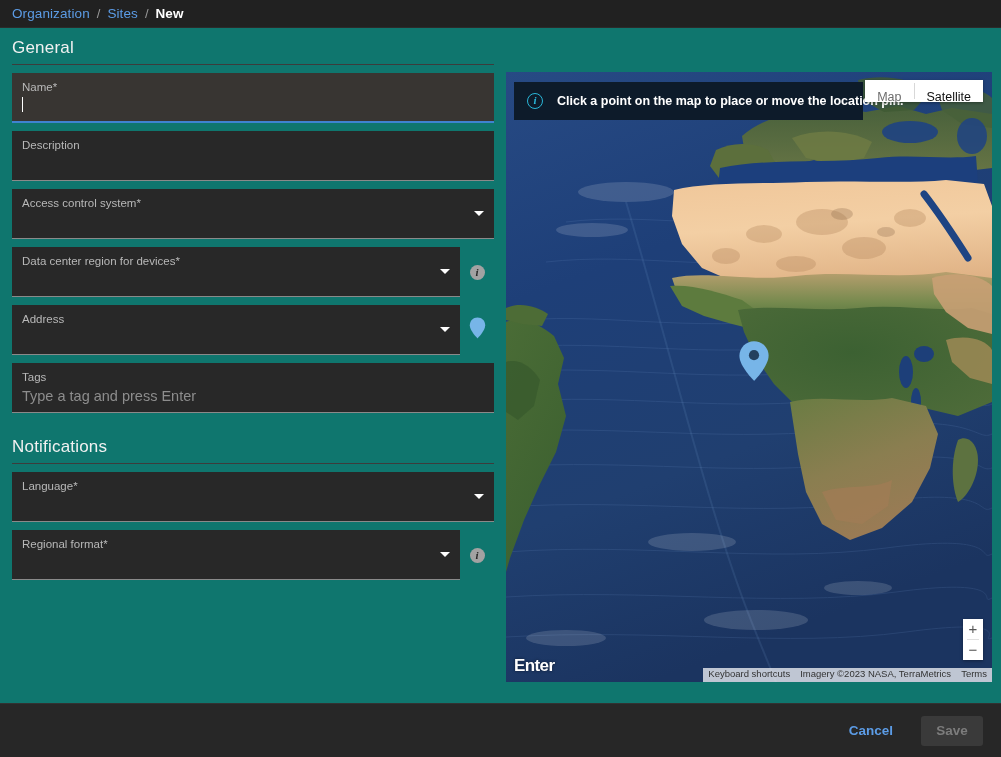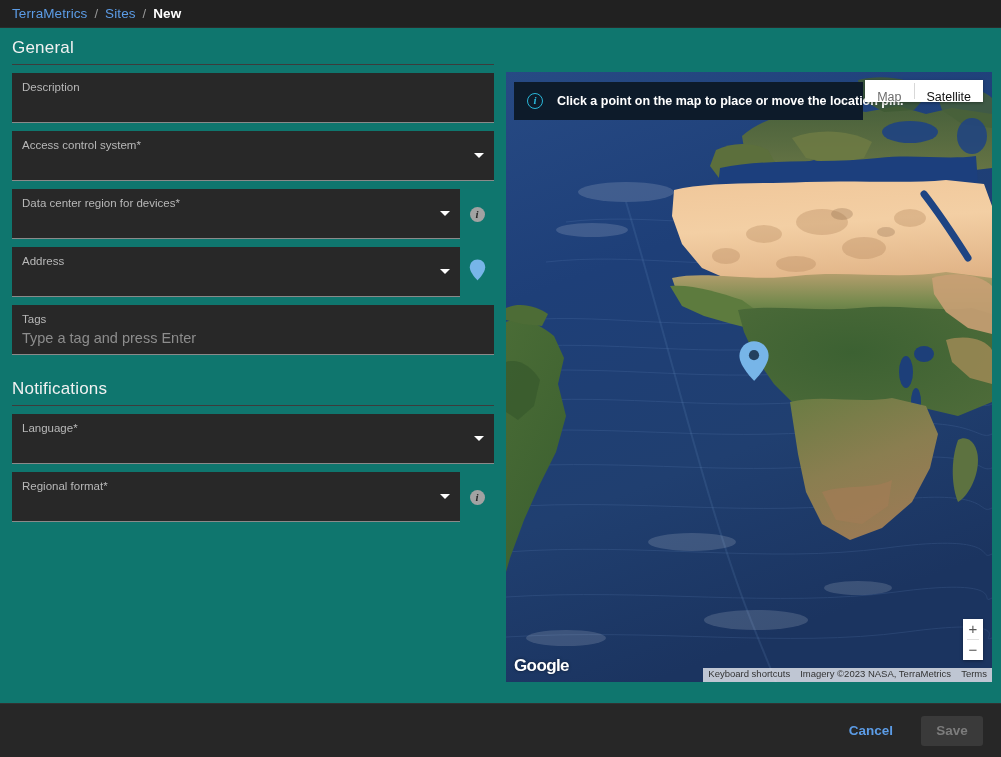--- a/index.html
+++ b/index.html
@@ -344,33 +344,41 @@
     height: 30px;
     cursor: default;
   }
 </style>
 </head>
 <body>
 
 <div id="app">
 
   <div class="breadcrumb-bar">
-    <span class="crumb">TerraMetrics</span>
+    <span class="crumb">Organization</span>
     <span class="crumb-sep">/</span>
     <span class="crumb">Sites</span>
     <span class="crumb-sep">/</span>
     <span class="crumb current">New</span>
   </div>
 
   <div class="content">
 
     <div class="form-col">
 
       <div class="section-title">General</div>
 
+      <div class="field-row">
+        <div class="field focused">
+          <div class="field-label">
+            <span>Name</span><span class="req">*</span>
+          </div>
+          <div class="field-value"><span class="caret"></span></div>
+        </div>
+      </div>
 
       <div class="field-row">
         <div class="field">
           <div class="field-label">
             <span>Description</span>
           </div>
           <div class="field-value"></div>
         </div>
       </div>
 
@@ -584,21 +592,21 @@
         <button class="active">Satellite</button>
       </div>
 
       <div class="map-pin">
         <svg width="32" height="42" viewBox="0 0 32 42" aria-hidden="true">
           <path d="M16 1.2C7.9 1.2 1.4 7.7 1.4 15.8c0 10.7 14.6 25 14.6 25s14.6-14.3 14.6-25C30.6 7.7 24.1 1.2 16 1.2z" fill="#77b5e8"></path>
           <circle cx="16" cy="15.2" r="5.1" fill="#24405f"></circle>
         </svg>
       </div>
 
-      <div class="g-logo">Google</div>
+      <div class="g-logo">Enter</div>
 
       <div class="zoom-ctl">
         <button>+</button>
         <div class="sep"></div>
         <button>−</button>
       </div>
 
       <div class="attrib">
         <span class="link">Keyboard shortcuts</span>
         <span>Imagery ©2023 NASA, TerraMetrics</span>

